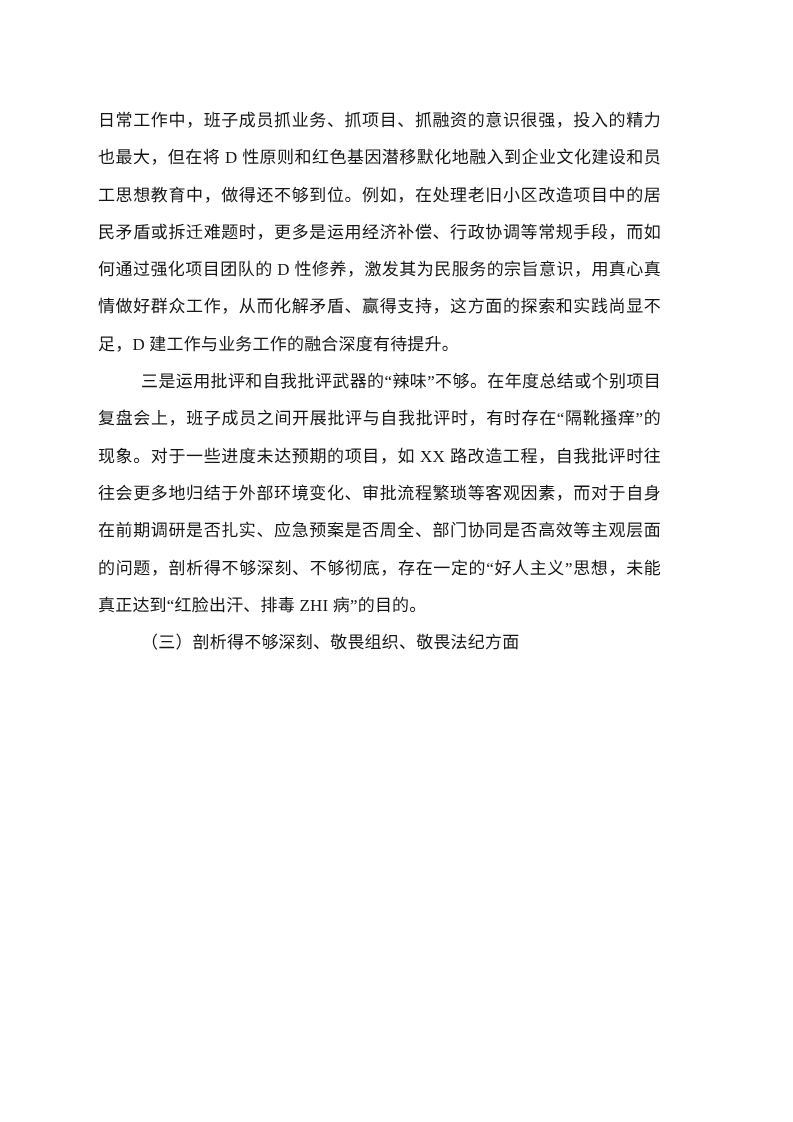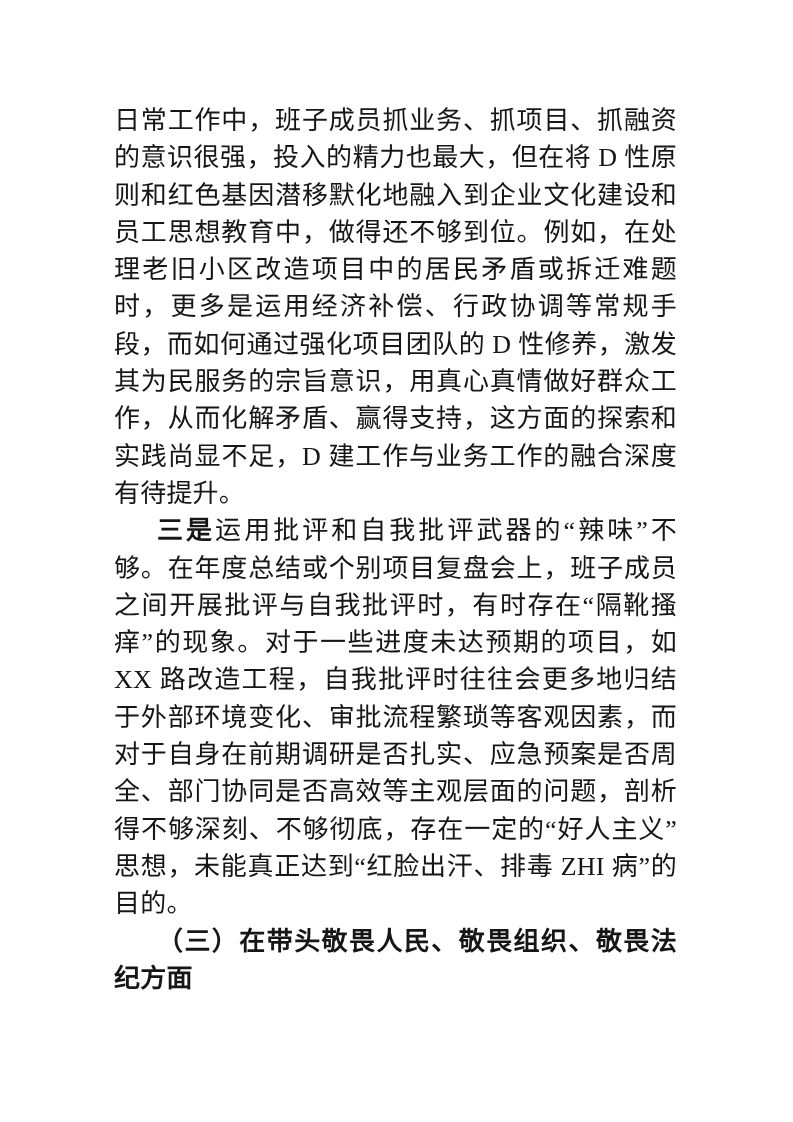--- a/index.html
+++ b/index.html
@@ -11,46 +11,46 @@
   .page {
     position: relative;
     width: 793px;
     height: 1122px;
     background: #ffffff;
     overflow: hidden;
     font-family: "Liberation Serif", "DejaVu Serif", serif;
   }
   .text-block {
     position: absolute;
-    left: 114px;
+    left: 98px;
     top: 102px;
     width: 563px;
-    font-size: 26px;
+    font-size: 17px;
     line-height: 37.3px;
     color: #161616;
     text-align: justify;
     text-justify: inter-ideograph;
     letter-spacing: 0.2px;
   }
   p.para {
     margin: 0;
     padding: 0;
   }
   p.para.indent {
     text-indent: 43px;
   }
   p.para.heading {
     font-weight: 700;
   }
   .run-bold {
-    font-weight: 700;
+    font-weight: 400;
   }
 </style>
 </head>
 <body>
 
 <div class="page">
   <div class="text-block" style="background: rgb(255, 255, 255); color: rgb(22, 22, 22);">
       <p class="para"><span class="run">日常工作中，班子成员抓业务、抓项目、抓融资的意识很强，投入的精力也最大，但在将 D 性原则和红色基因潜移默化地融入到企业文化建设和员工思想教育中，做得还不够到位。例如，在处理老旧小区改造项目中的居民矛盾或拆迁难题时，更多是运用经济补偿、行政协调等常规手段，而如何通过强化项目团队的 D 性修养，激发其为民服务的宗旨意识，用真心真情做好群众工作，从而化解矛盾、赢得支持，这方面的探索和实践尚显不足，D 建工作与业务工作的融合深度有待提升。</span></p>
       <p class="para indent"><span class="run-bold">三是</span><span class="run">运用批评和自我批评武器的“辣味”不够。在年度总结或个别项目复盘会上，班子成员之间开展批评与自我批评时，有时存在“隔靴搔痒”的现象。对于一些进度未达预期的项目，如 XX 路改造工程，自我批评时往往会更多地归结于外部环境变化、审批流程繁琐等客观因素，而对于自身在前期调研是否扎实、应急预案是否周全、部门协同是否高效等主观层面的问题，剖析得不够深刻、不够彻底，存在一定的“好人主义”思想，未能真正达到“红脸出汗、排毒 ZHI 病”的目的。</span></p>
-      <p class="para indent heading"><span class="run-bold">（三）在带头敬畏人民、敬畏组织、敬畏法纪方面</span></p>
+      <p class="para indent heading"><span class="run-bold">（三）剖析得不够深刻、敬畏组织、敬畏法纪方面</span></p>
     </div>
 </div>
 
 </body></html>

